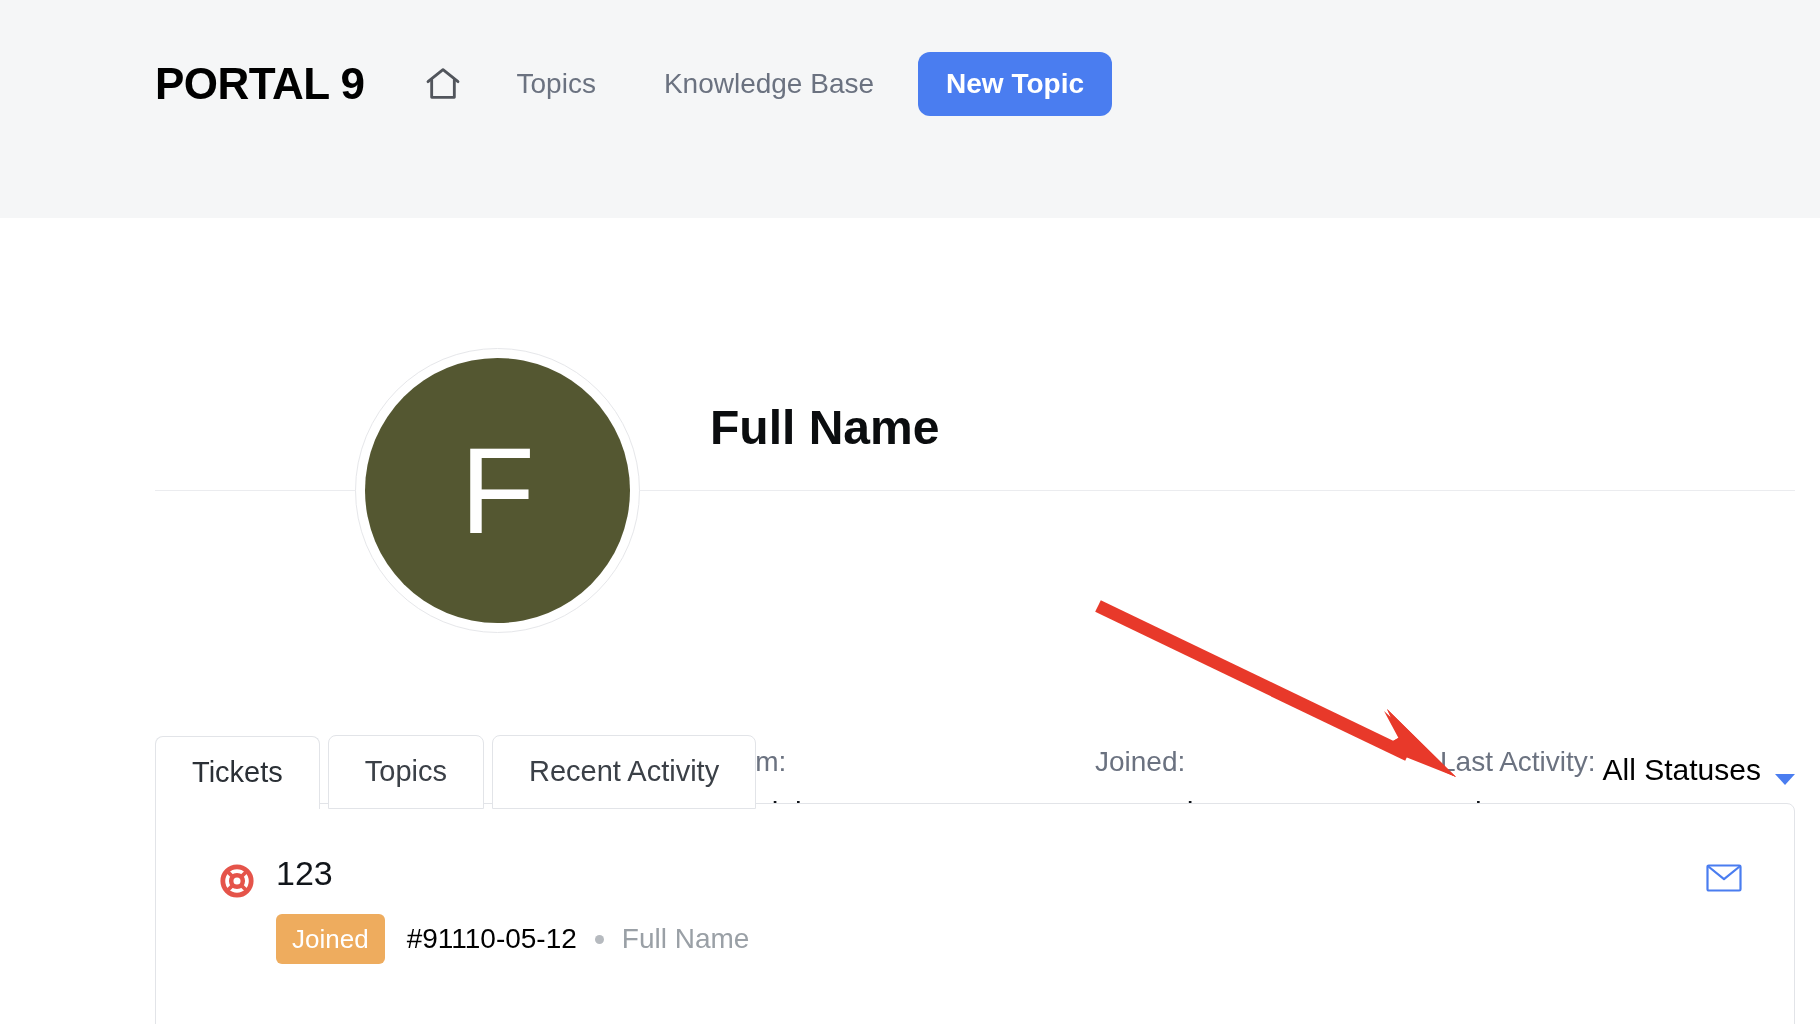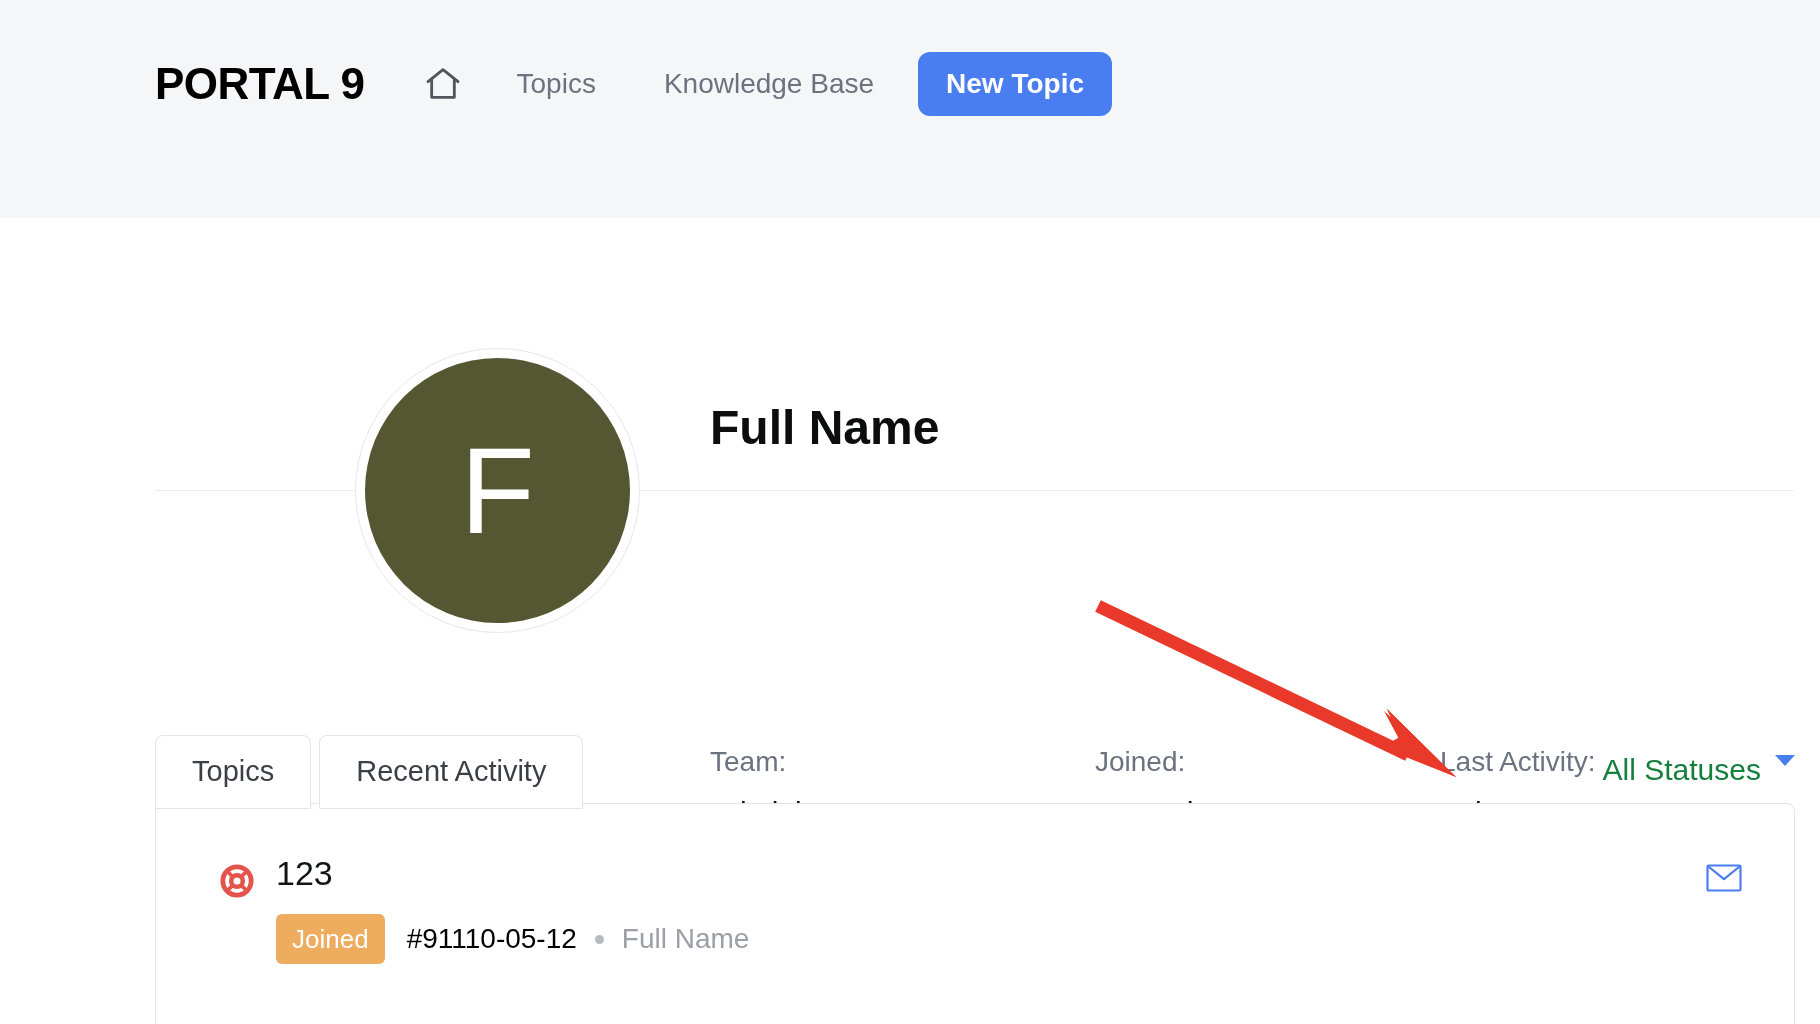--- a/index.html
+++ b/index.html
@@ -208,23 +208,23 @@
   .tab:not(.active) {
     border-bottom: 1px solid #e2e4e8;
     margin-bottom: 0;
   }
 
   .status-filter {
     position: absolute;
     right: 25px;
     top: 755px;
     font-size: 30px;
-    color: #15803d;
-    display: flex;
-    align-items: flex-start;
+    color: #000000;
+    display: flex;
+    align-items: flex-end;
     cursor: pointer;
     white-space: nowrap;
     line-height: 1;
   }
 
   .caret {
     display: inline-block;
     margin-left: 14px;
     width: 0; height: 0;
     border-left: 10px solid transparent;
@@ -375,20 +375,21 @@
 
       <div class="meta-col">
         <div class="meta-label">Last Activity:</div>
         <div class="meta-value">2 days ago</div>
       </div>
 
     </div>
   </div>
 
   <div class="tabs">
+    <div class="tab active">Tickets</div>
     <div class="tab">Topics</div>
     <div class="tab">Recent Activity</div>
   </div>
 
   <div class="status-filter">
     <span>All Statuses</span>
     <span class="caret"></span>
   </div>
 
   <div class="panel">

